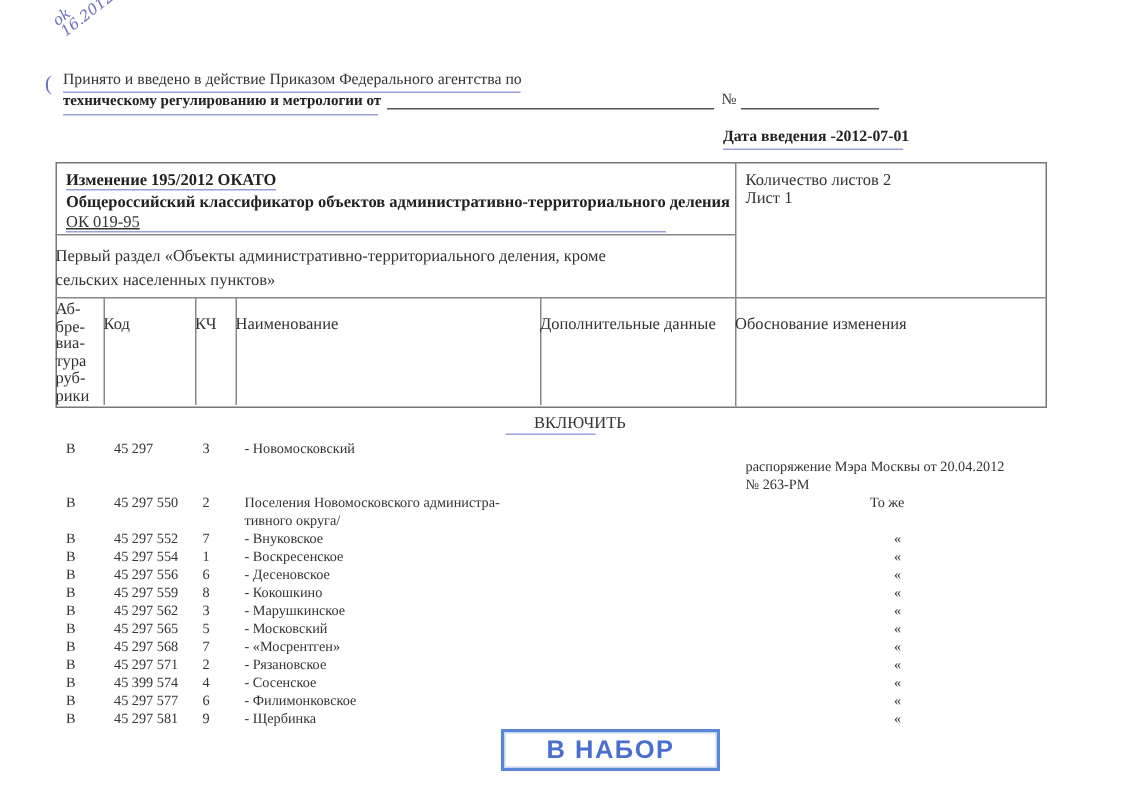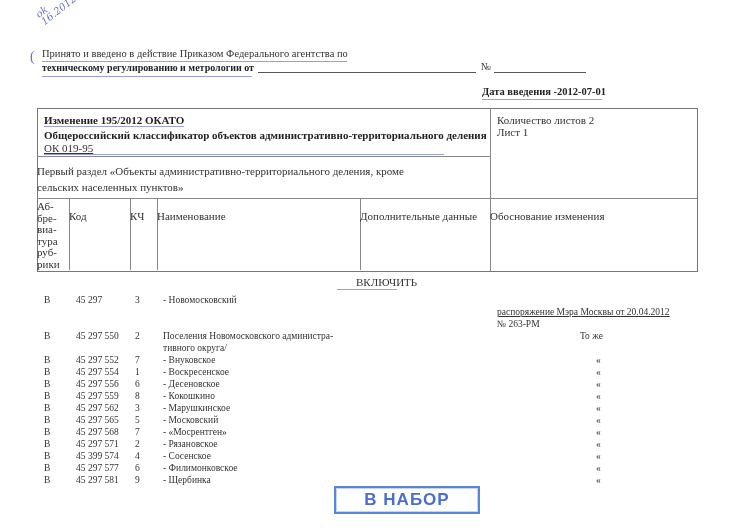--- a/index.html
+++ b/index.html
@@ -97,21 +97,21 @@
 <div class="t center" style="left:490px; width:206px; top:210px;">Обоснование изменения</div>
 
 <div class="abs include">ВКЛЮЧИТЬ</div>
 <div class="ul-blue" style="left:337px; top:289px; width:60px;"></div>
 
 <div class="row" style="top:295px;">
   <span class="c-abbr">В</span>
   <span class="c-code">45 297</span>
   <span class="c-kch">3</span>
   <span class="c-name">- Новомосковский</span>
-  <span style="left:497px; top:12px;text-decoration:underline;">распоряжение Мэра Москвы от 20.04.2012</span>
+  <span style="left:497px; top:12px;">распоряжение Мэра Москвы от 20.04.2012</span>
   <span style="left:497px; top:24px;">№ 263-РМ</span>
 </div>
 <div class="row" style="top:331px;">
   <span class="c-abbr">В</span>
   <span class="c-code">45 297 550</span>
   <span class="c-kch">2</span>
   <span class="c-name">Поселения Новомосковского администра-</span>
   <span class="c-name" style="top:12px;">тивного округа/</span>
   <span style="left:580px;">То же</span>
 </div>

